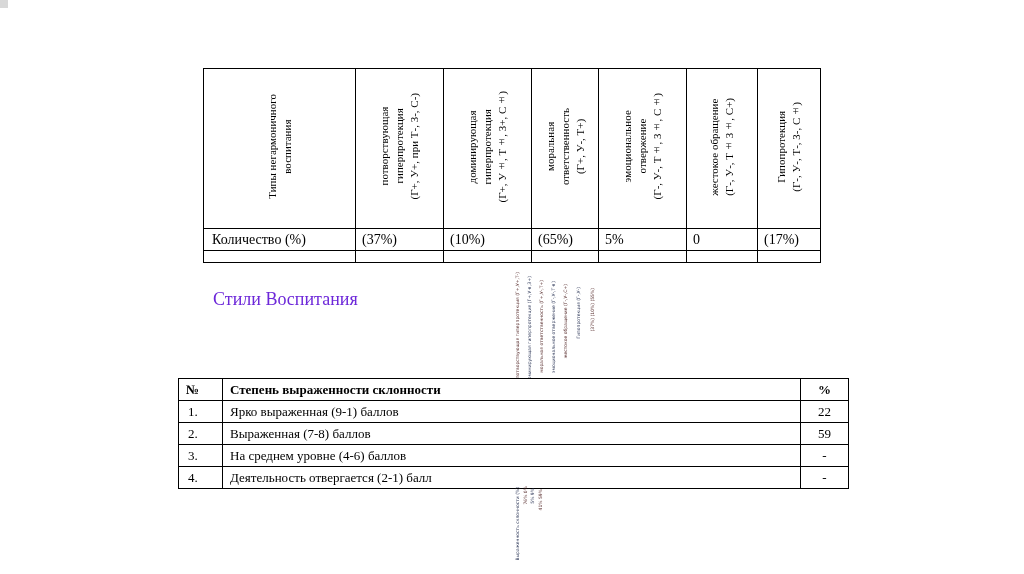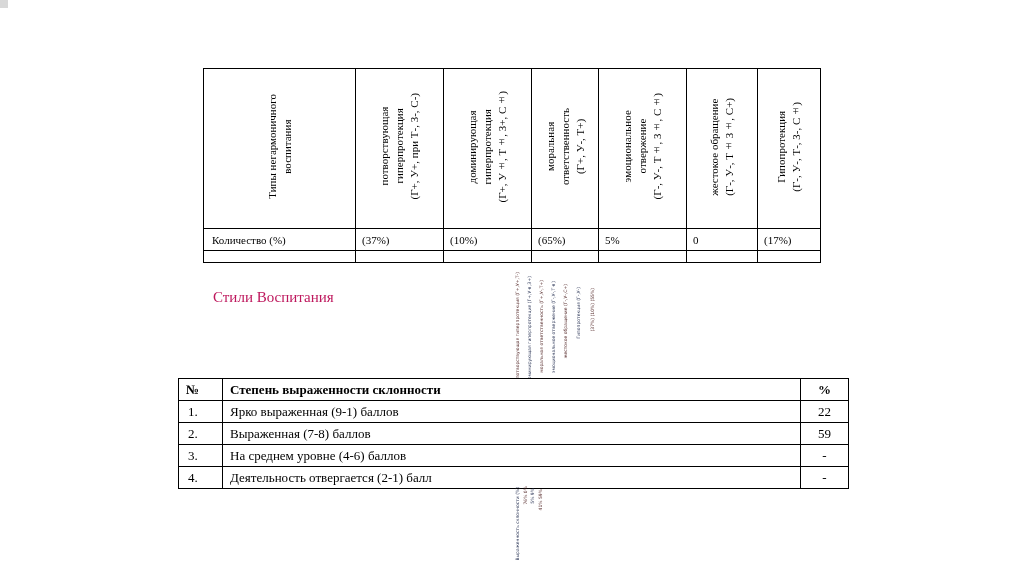--- a/index.html
+++ b/index.html
@@ -10,26 +10,26 @@
   .corner-mark { position:absolute; left:0; top:0; width:8px; height:8px; background:#d8d8d8; }
 
   table { border-collapse:collapse; table-layout:fixed; position:absolute; background:#fff; }
   th, td { border:1px solid #000; }
 
   
   .table-top { left:203px; top:68px; width:617px; }
   .table-top .header-row th { height:160px; vertical-align:middle; text-align:center; font-weight:normal; padding:2px 1px; }
   .rot { display:inline-block; writing-mode:vertical-rl; text-orientation:mixed; transform:rotate(180deg);
          white-space:pre-line; font-size:11px; line-height:1.35; text-align:center; max-height:154px; }
-  .table-top .data-row td { height:22px; font-size:11px; padding:1px 6px; vertical-align:middle; text-align:left; }
+  .table-top .data-row td { height:22px; font-size:14px; padding:1px 6px; vertical-align:middle; text-align:left; }
   .table-top .data-row td.first { padding-left:8px; }
   .table-top .empty-row td { height:12px; }
 
   
-  .caption { position:absolute; font-size:15px; color:#be185d;text-align:right; }
+  .caption { position:absolute; font-size:18px; color:#6d28d9;text-align:right; }
   .caption-top { left:213px; top:289px; }
   .caption-bottom { left:213px; top:521px; }
 
   
   .table-bottom { left:178px; top:378px; width:670px; font-size:13px; }
   .table-bottom th, .table-bottom td { height:22px; padding:1px 7px; vertical-align:middle; text-align:left; }
   .table-bottom th { font-weight:bold; }
   .table-bottom th.pct, .table-bottom td.pct { text-align:center; padding:1px 3px; }
   .table-bottom td.num { padding-left:9px; }
 

